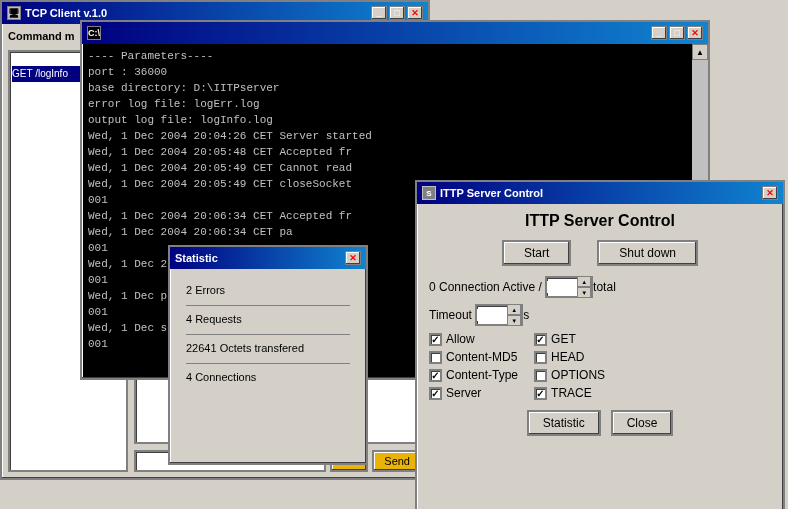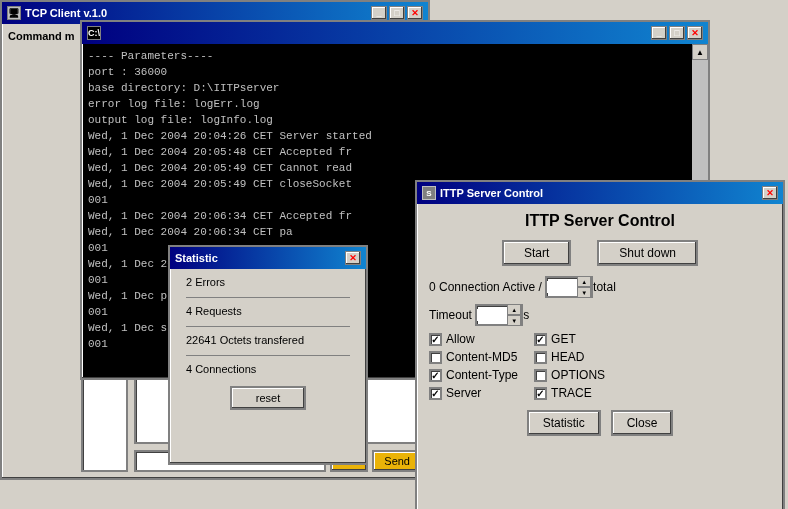--- a/index.html
+++ b/index.html
@@ -57,21 +57,21 @@
     }
     .tcp-body {
       display: flex;
       padding: 6px;
       gap: 6px;
       height: calc(100% - 22px);
     }
     .tcp-left {
       width: 120px;
       display: flex;
-      flex-direction: row;
+      flex-direction: column;
       gap: 6px;
     }
     .tcp-section-label {
       font-weight: bold;
       font-size: 11px;
       margin-bottom: 2px;
     }
     .tcp-listbox {
       flex: 1;
       background: white;
@@ -326,21 +326,21 @@
       background: linear-gradient(to right, #000080, #1084d0);
       color: white;
       padding: 3px 5px;
       display: flex;
       align-items: center;
       font-size: 11px;
       font-weight: bold;
       height: 22px;
     }
     .stat-body {
-      padding: 6px 16px;
+      padding: 14px 16px;
     }
     .stat-item {
       font-size: 11px;
       margin-bottom: 8px;
       line-height: 14px;
     }
     .stat-separator {
       height: 1px;
       background: #808080;
       margin: 6px 0;
@@ -532,17 +532,14 @@
     </div>
   </div>
   <div class="stat-body">
     <div class="stat-item">2 Errors</div>
     <div class="stat-separator"></div>
     <div class="stat-item">4 Requests</div>
     <div class="stat-separator"></div>
     <div class="stat-item">22641 Octets transfered</div>
     <div class="stat-separator"></div>
     <div class="stat-item">4 Connections</div>
-    <div class="stat-reset-row">
-      <button class="stat-reset-btn">reset</button>
-    </div>
   </div>
 </div>
 
 </body></html>

